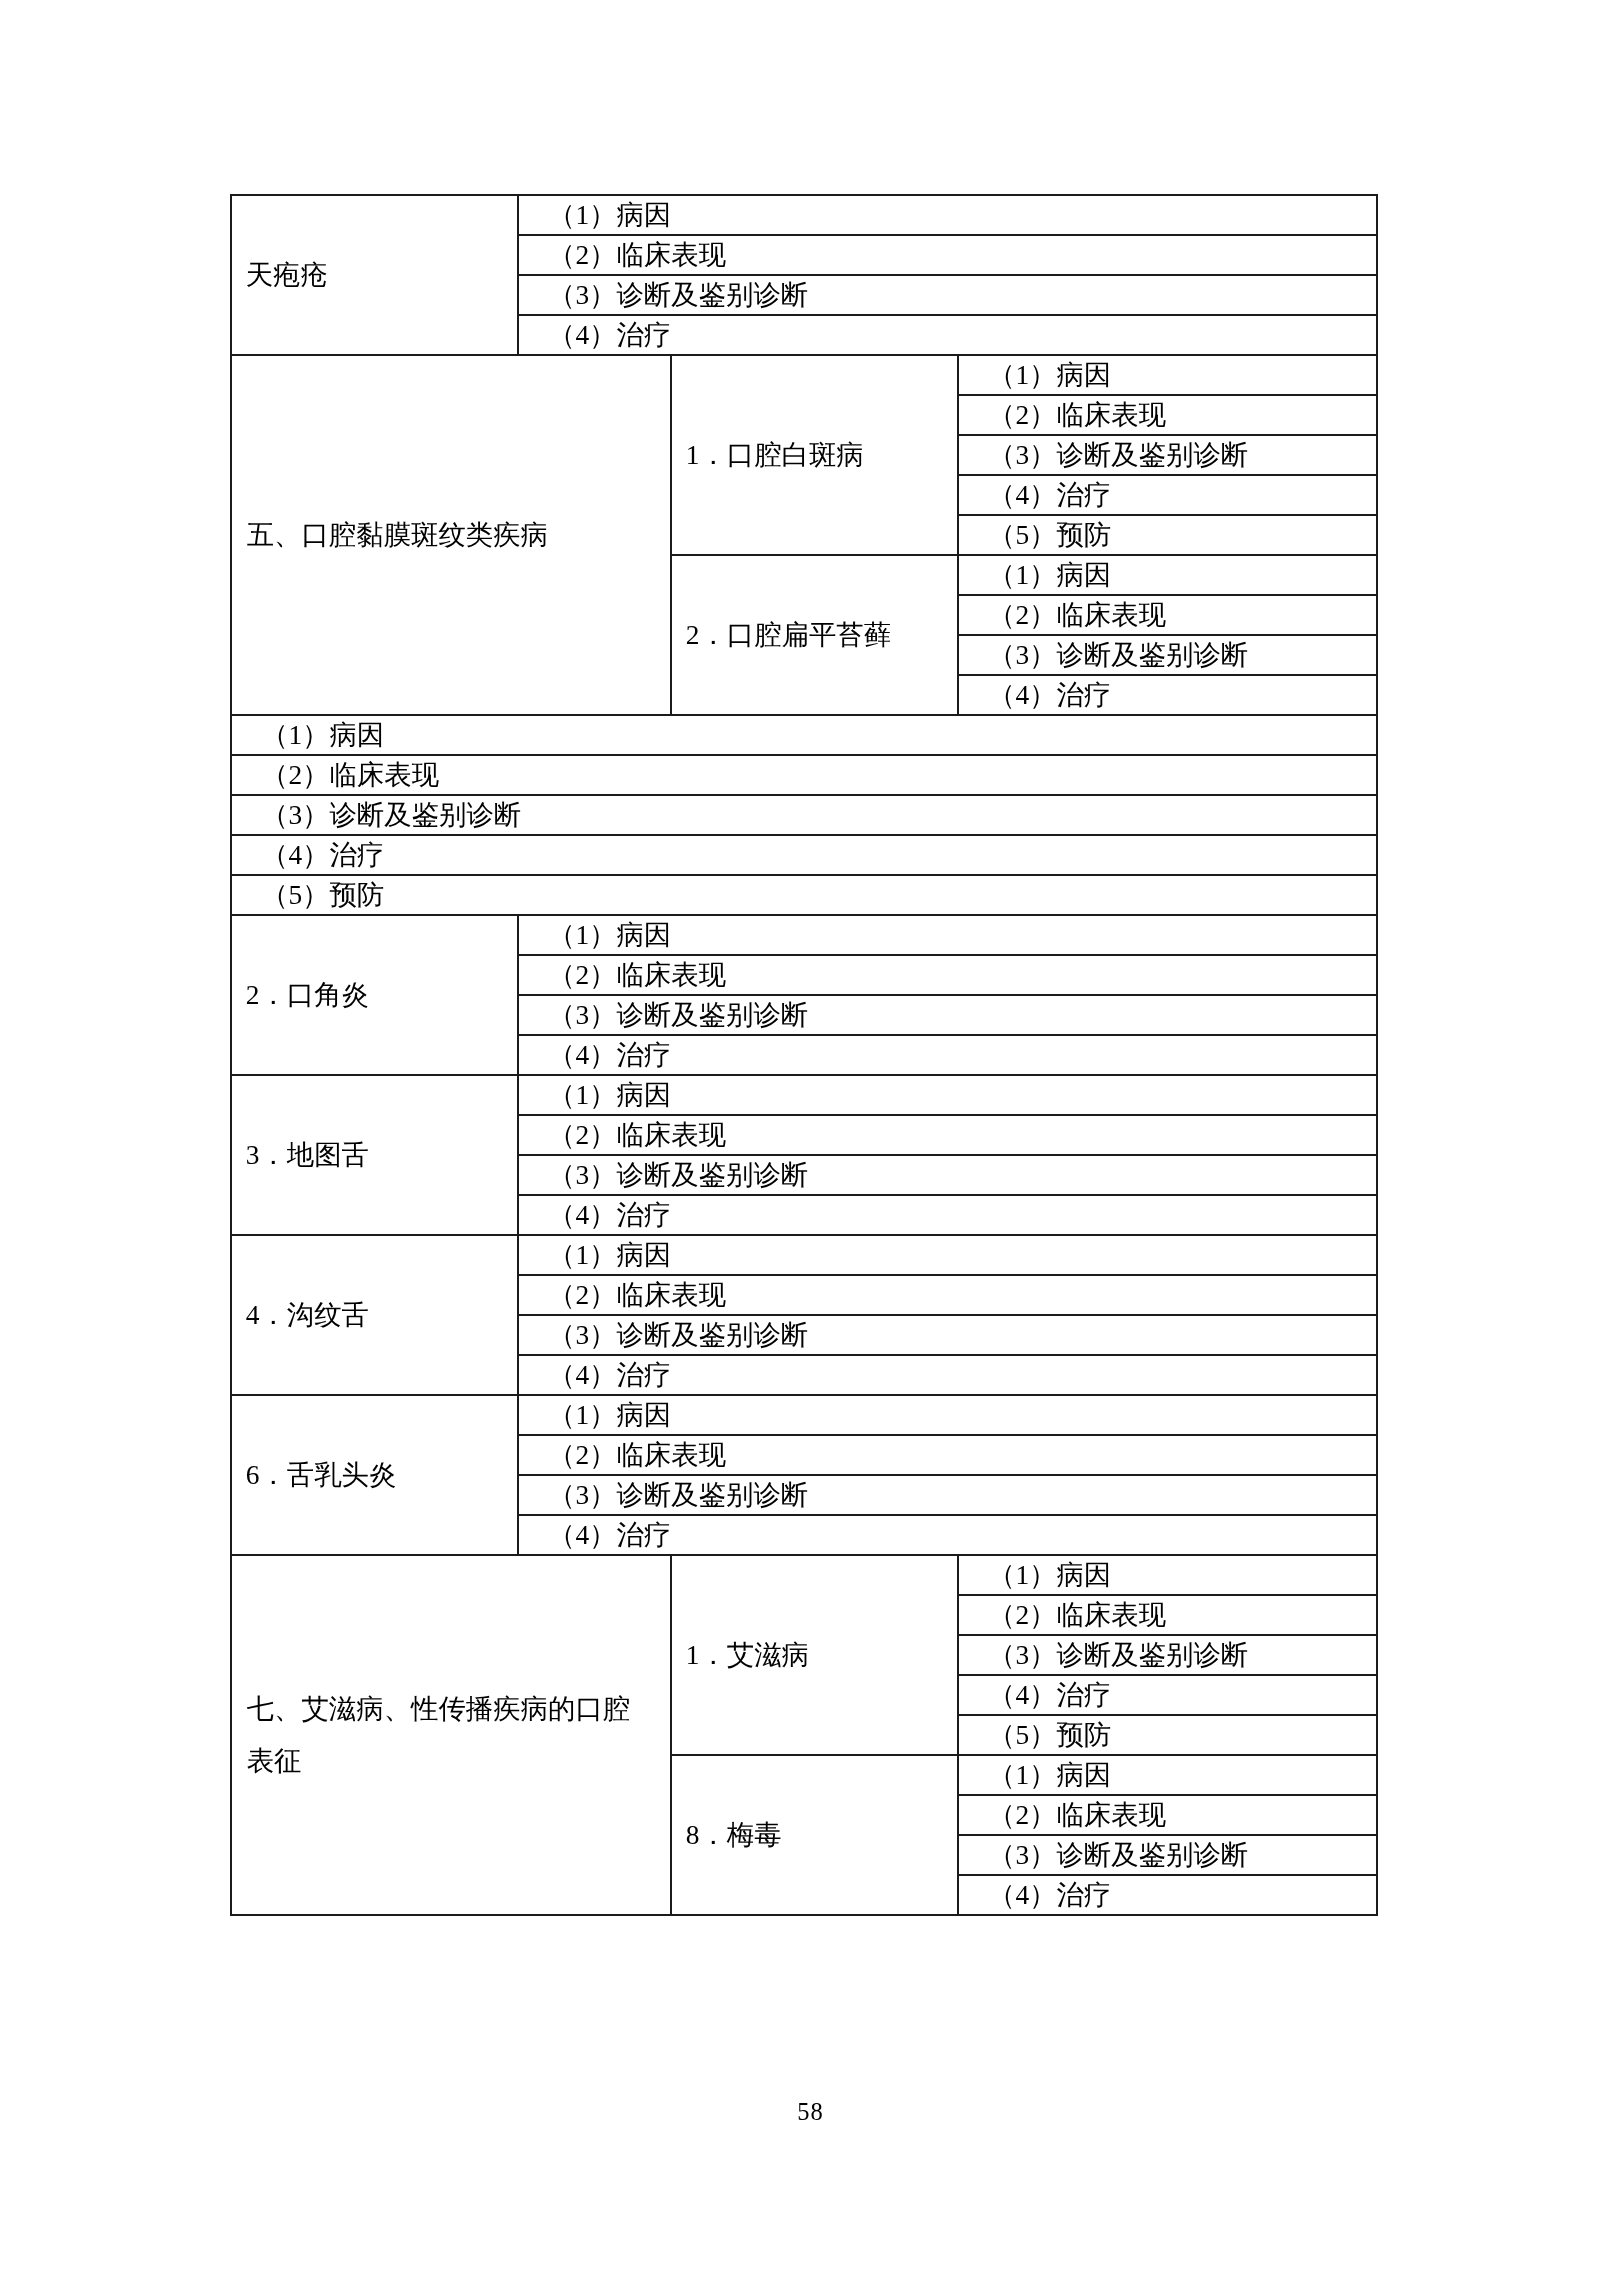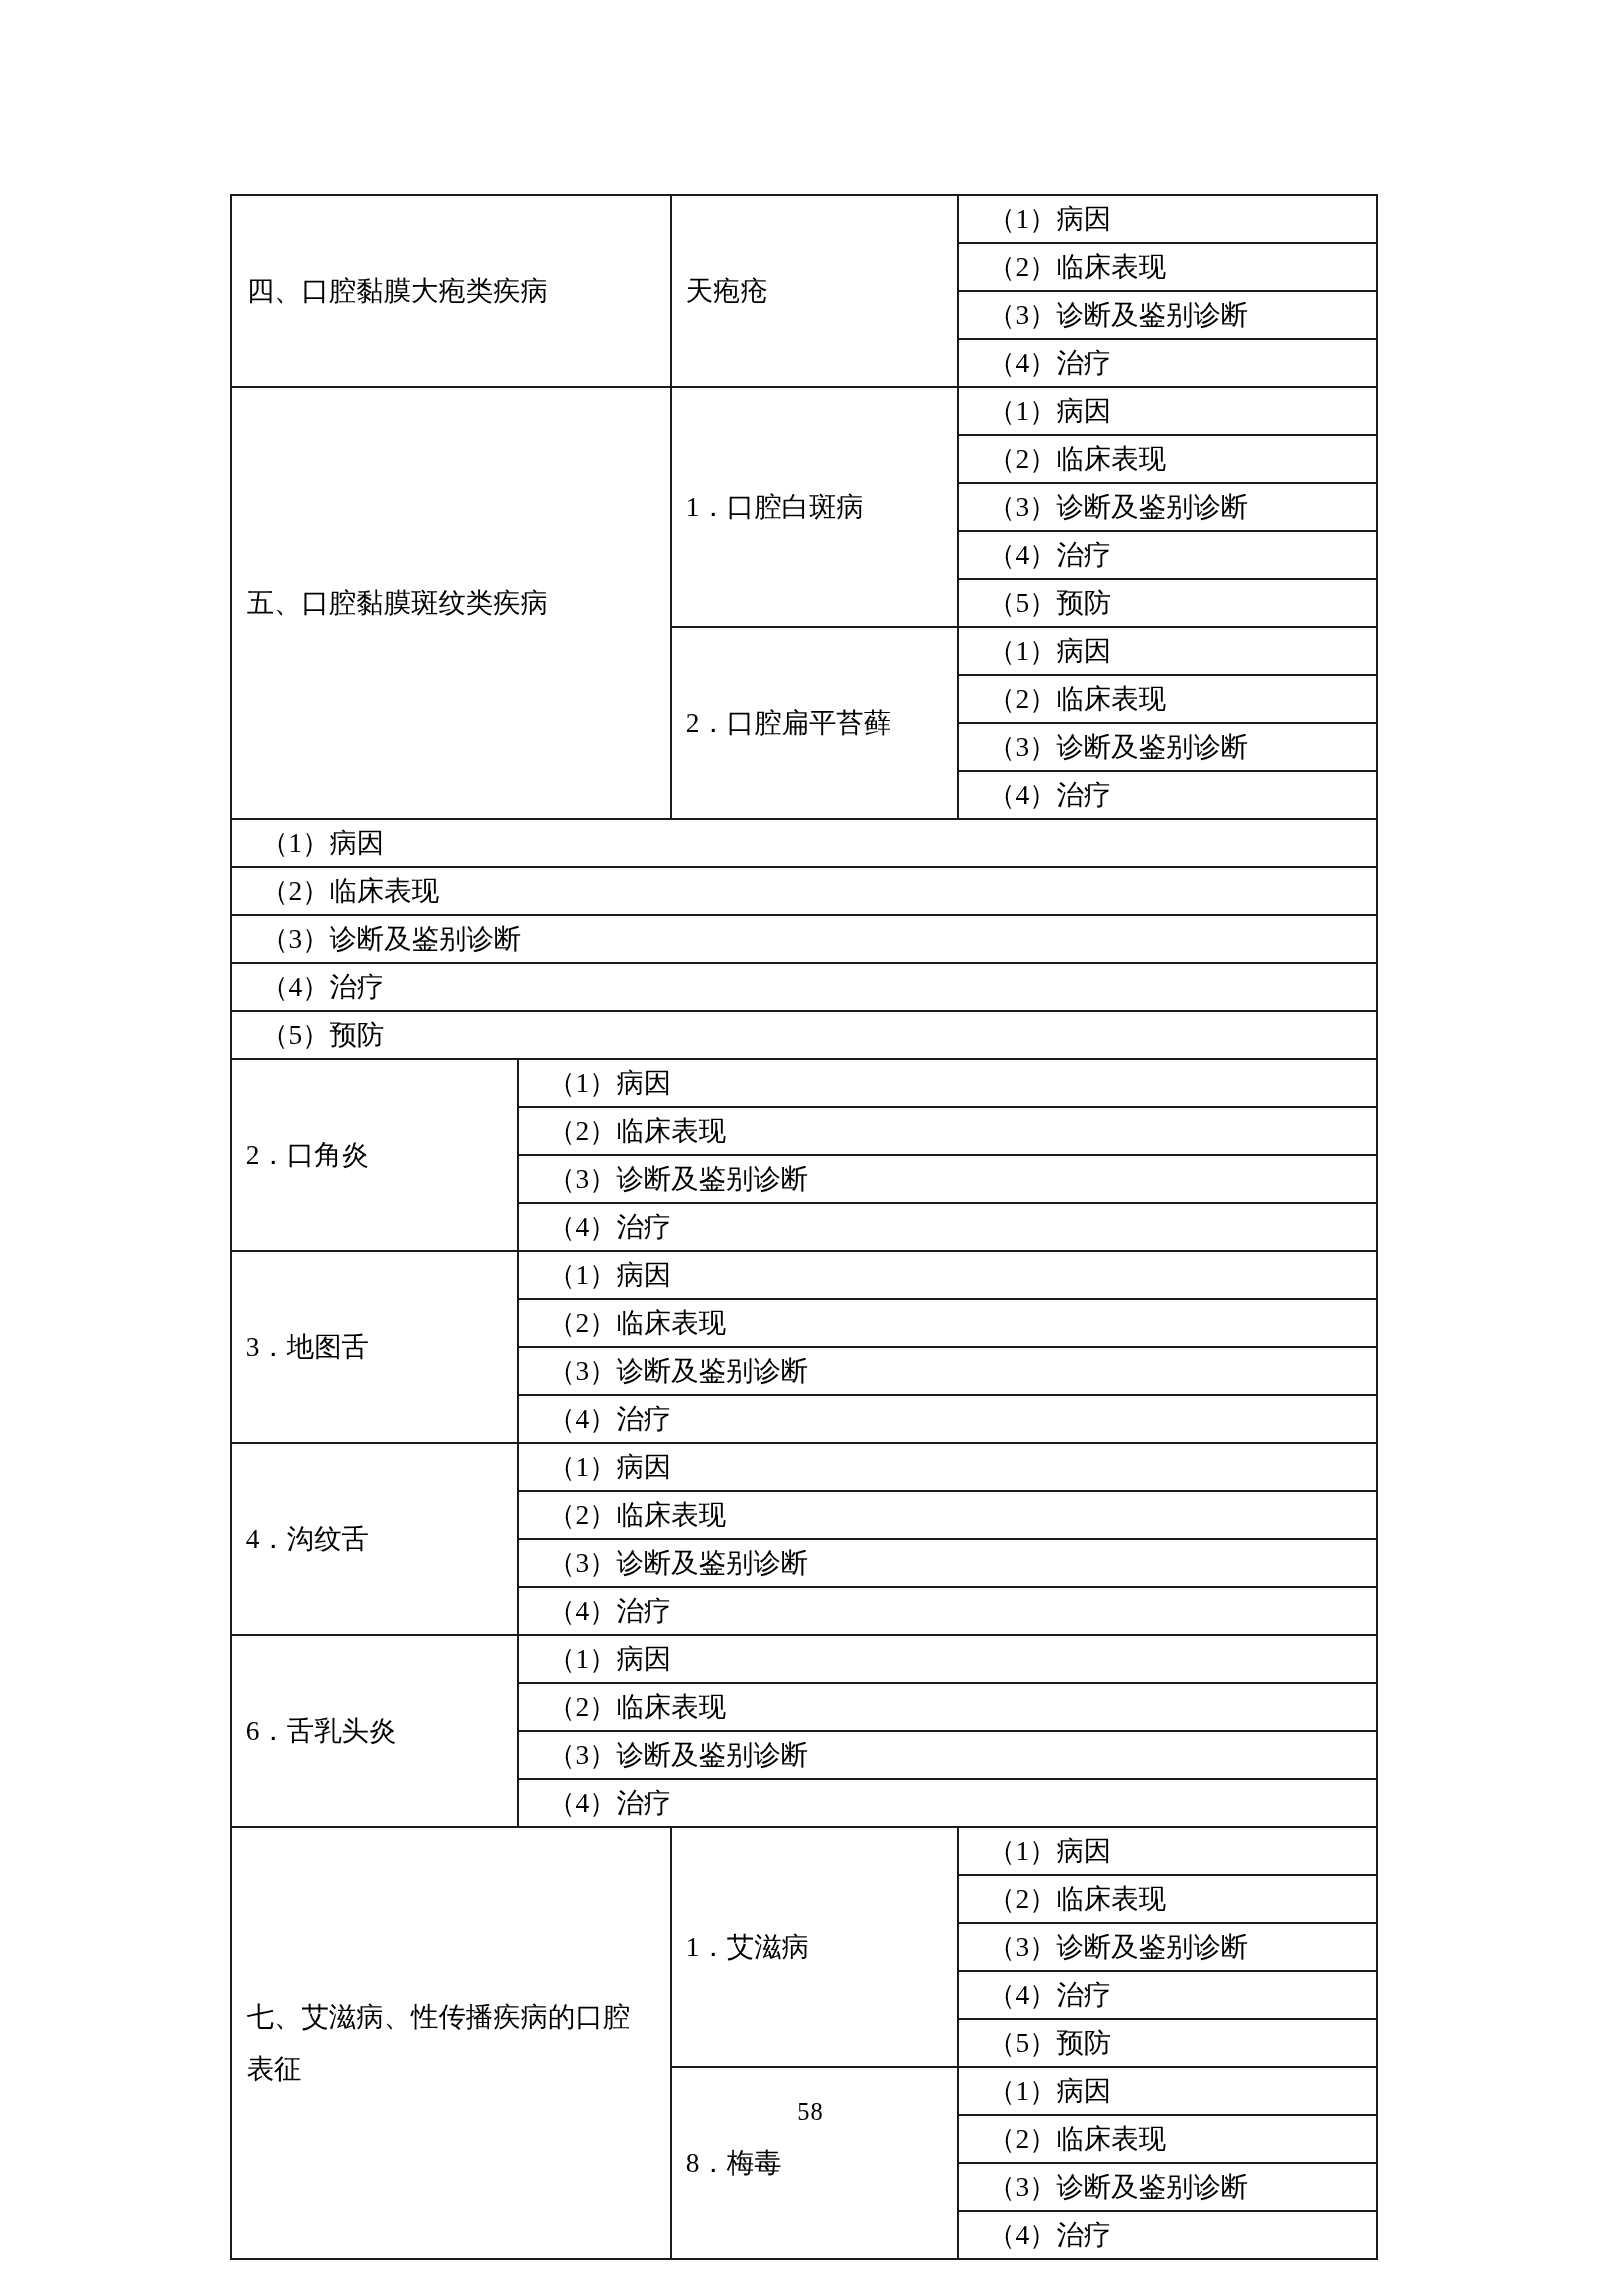--- a/index.html
+++ b/index.html
@@ -35,21 +35,21 @@
   .sub + .sub { border-top:2px solid #1b1b1b; }
   .c2 {
     flex:0 0 287px; width:287px; box-sizing:border-box;
     border-right:2px solid #1b1b1b;
     display:flex; align-items:center;
     padding:0 7.8px 0 13.7px;
     font-size:27.4px; line-height:1.4;
   }
   .c3 { flex:1 1 auto; display:flex; flex-direction:column; }
   .item {
-    height:46px;
+    height:38px;
     display:flex; align-items:center;
     padding-left:29px;
     font-size:27.4px;
     white-space:nowrap;
     overflow:hidden;
   }
   .item + .item { border-top:2px solid #1b1b1b; }
   .page-number {
     position:absolute;
     left:0; top:2098px; width:100%;
@@ -57,23 +57,20 @@
     font-size:24.5px;
     letter-spacing:1px;
   }
 </style>
 </head>
 <body>
 
 <div class="page">
   <div class="doc-table">
       <div class="sec">
-        <div class="c1">
-          <div>四、口腔黏膜大疱类疾病</div>
-        </div>
         <div class="right">
           <div class="sub">
             <div class="c2">
               <div>天疱疮</div>
             </div>
             <div class="c3">
               <div class="item">
                 <div>（1）病因</div>
               </div>
               <div class="item">

